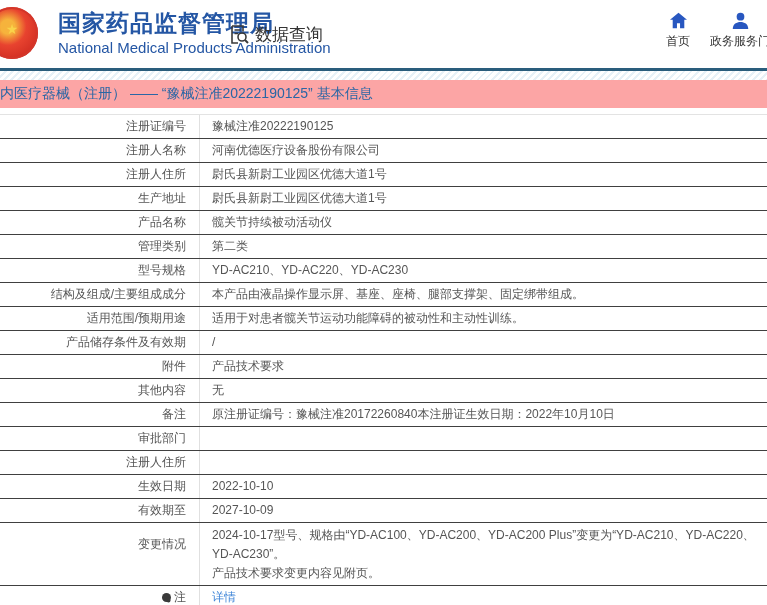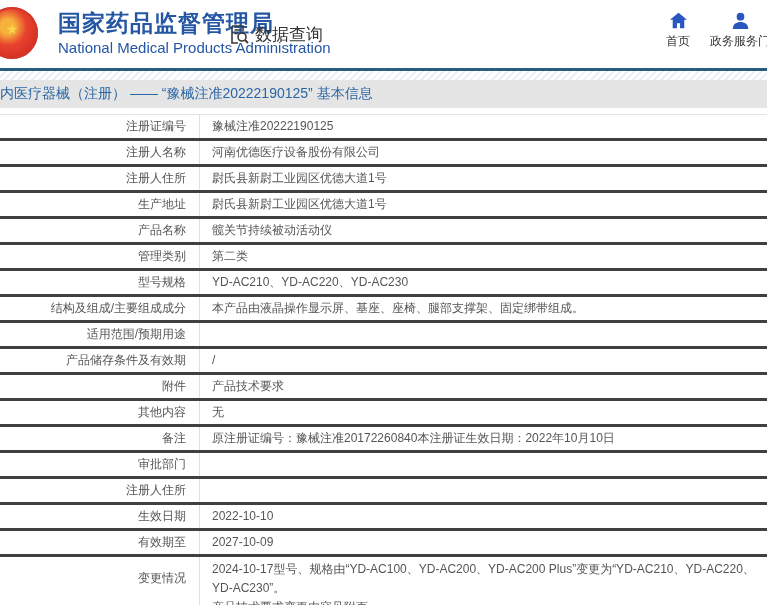--- a/index.html
+++ b/index.html
@@ -24,26 +24,26 @@
   .top-link { position:absolute; top:12px; width:80px; text-align:center; cursor:pointer; }
   .top-link svg { display:block; margin:0 auto 4px auto; }
   .top-link-label { font-size:12px; color:#333; white-space:nowrap; }
   .top-link.home { left:638px; }
   .top-link.portal { left:700px; }
 
   
   .navy-line { height:3px; background:#2a5d7c; }
   .stripe-band { height:9px;
                  background:repeating-linear-gradient(135deg,#ffffff 0 3px,#e7f1f7 3px 5px); }
-  .title-band { height:28px; background:#e5e5e5; display:flex; align-items:center; }
+  .title-band { height:28px; background:#fca5a5; display:flex; align-items:center; }
   .title-band .title { font-size:14px; color:#2a66a5; white-space:nowrap; }
 
   
   .table-wrap { margin-top:6px; border-top:1px solid #e3e3e3; }
-  .trow { display:flex; border-bottom:3px solid #404040; background:#fff; }
+  .trow { display:flex; border-bottom:1px solid #404040; background:#fff; }
   .tlabel { width:200px; flex:0 0 200px; border-right:1px solid #e0e0e0;
             text-align:right; padding-right:13px; font-size:12px; color:#555;
             line-height:23px; white-space:nowrap; }
   .tvalue { flex:1; padding-left:12px; font-size:12px; color:#555;
             line-height:23px; white-space:pre-line; }
   .trow.tall .tlabel { line-height:43px; }
   .trow.tall .tvalue { line-height:19px; padding-top:3px; padding-bottom:2px; }
   .tvalue a { color:#4086d8; text-decoration:none; }
   .note-ic { display:inline-block; width:9px; height:9px; border-radius:50%;
              background:#3a3a3a; margin-right:3px; vertical-align:-1px;
@@ -126,20 +126,21 @@
     <div class="trow">
       <div class="tlabel">型号规格</div>
       <div class="tvalue">YD-AC210、YD-AC220、YD-AC230</div>
     </div>
     <div class="trow">
       <div class="tlabel">结构及组成/主要组成成分</div>
       <div class="tvalue">本产品由液晶操作显示屏、基座、座椅、腿部支撑架、固定绑带组成。</div>
     </div>
     <div class="trow">
       <div class="tlabel">适用范围/预期用途</div>
+      <div class="tvalue">适用于对患者髋关节运动功能障碍的被动性和主动性训练。</div>
     </div>
     <div class="trow">
       <div class="tlabel">产品储存条件及有效期</div>
       <div class="tvalue">/</div>
     </div>
     <div class="trow">
       <div class="tlabel">附件</div>
       <div class="tvalue">产品技术要求</div>
     </div>
     <div class="trow">

